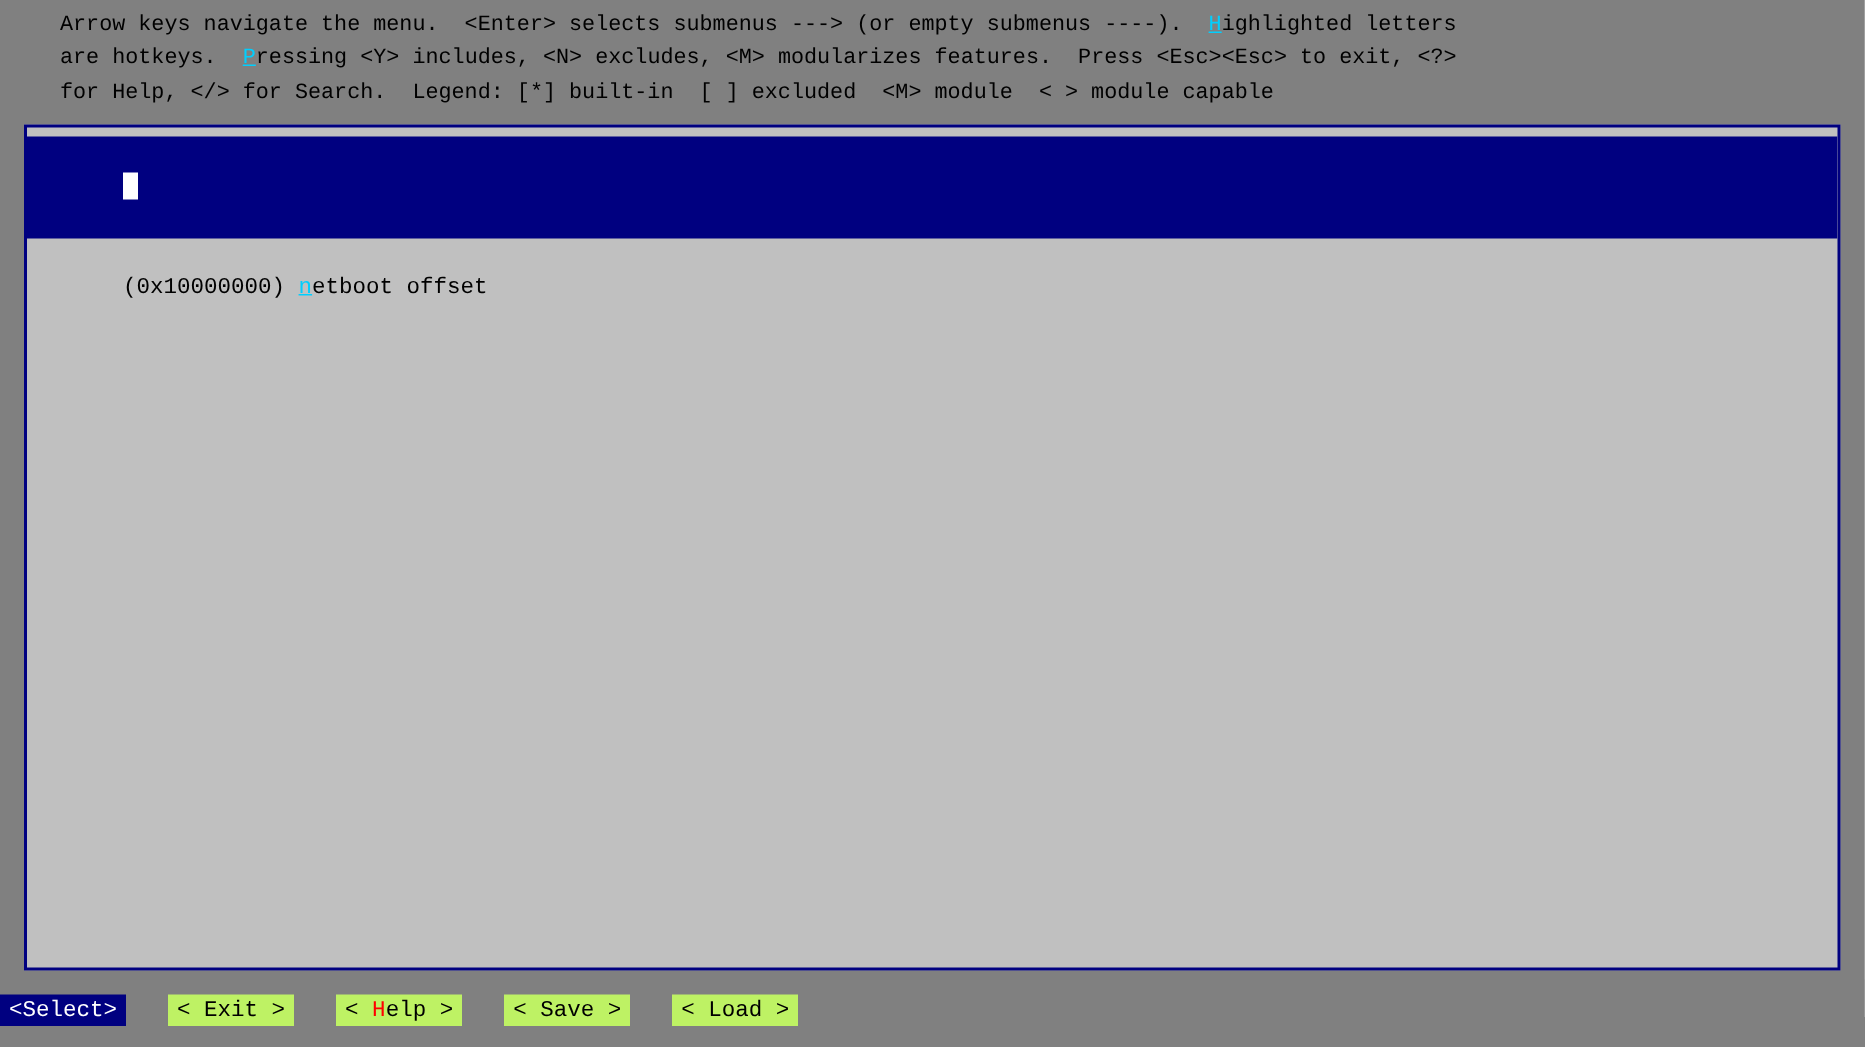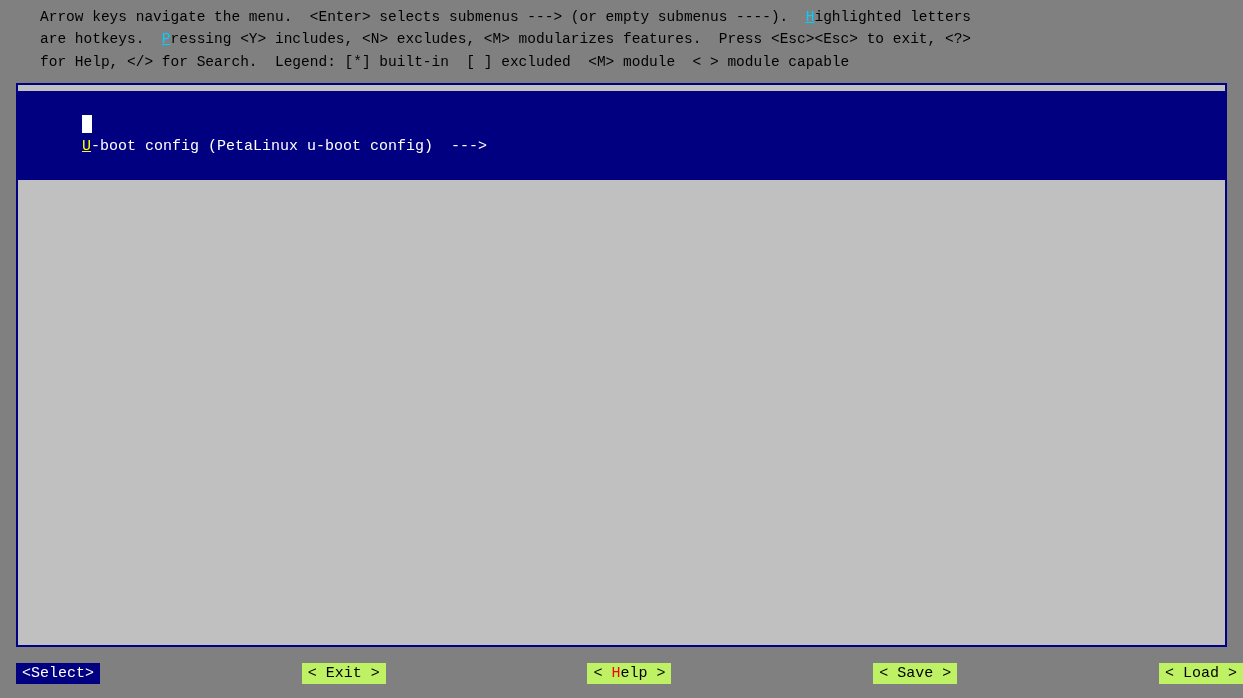--- a/index.html
+++ b/index.html
@@ -65,24 +65,24 @@
       color: #ffff00;
     }
 
     .menu-item .hl {
       color: #00cfff;
       text-decoration: underline;
     }
 
     #bottom-bar {
       display: flex;
-      justify-content: space-between;
+      justify-content: flex-start;
       align-items: center;
-      gap: 40px;
-      padding: 10px 0 14px 16px;
+      gap: 28px;
+      padding: 10px 0 14px 0;
       background-color: #808080;
     }
 
     .bottom-btn {
       background-color: #bef264;
       color: #000;
       font-family: 'Courier New', Courier, monospace;
       font-size: 15px;
       border: none;
       cursor: pointer;
@@ -118,24 +118,26 @@
   <div>Arrow keys navigate the menu.&nbsp; &lt;Enter&gt; selects submenus ---&gt; (or empty submenus ----).&nbsp; <span class="highlight-letter">H</span>ighlighted letters</div>
   <div>are hotkeys.&nbsp; <span><span class="highlight-letter">P</span>ressing</span> &lt;Y&gt; includes, &lt;N&gt; excludes, &lt;M&gt; modularizes features.&nbsp; Press &lt;Esc&gt;&lt;Esc&gt; to exit, &lt;?&gt;</div>
   <div>for Help, &lt;/&gt; for Search.&nbsp; Legend: [*] built-in&nbsp; [ ] excluded&nbsp; &lt;M&gt; module&nbsp; &lt; &gt; module capable</div>
 </div>
 
 <div id="main-box">
   <div id="menu-area">
 
     <div class="menu-item selected">
       <span class="cursor-block"></span>
-      <span><span class="hl">U</span>-boot config (PetaLinux u-boot config)  ---&gt;</span>
     </div>
 
 
+    <div class="menu-item">
+      <span>(0x10000000) <span class="hl">n</span>etboot offset</span>
+    </div>
 
 
   </div>
 </div>
 
 <div id="bottom-bar">
   <button class="bottom-btn active">&lt;Select&gt;</button>
 
   <button class="bottom-btn">
     &lt; <span>E</span>xit &gt;

